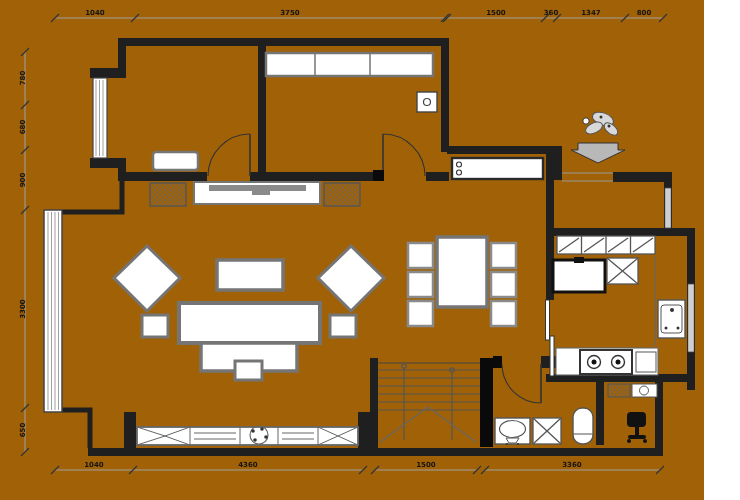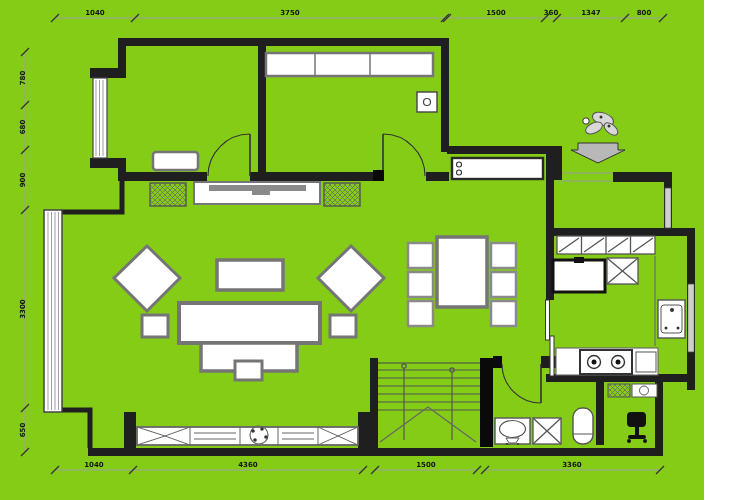--- a/index.html
+++ b/index.html
@@ -1,16 +1,16 @@
 <!DOCTYPE html>
 <html><head>
 <meta charset="utf-8">
 <style>
   html,body{margin:0;padding:0;background:#ffffff;}
-  .canvas{position:relative;width:704px;height:500px;background:#84cc16;overflow:hidden;
+  .canvas{position:relative;width:704px;height:500px;background:#a16207;overflow:hidden;
           font-family:"DejaVu Sans", sans-serif;}
   svg{display:block;}
   text.dim{font:700 7px "DejaVu Sans", sans-serif;fill:#141414;}
 </style>
 </head>
 <body>
 
 <div class="canvas">
 <svg width="740" height="500" viewBox="0 0 740 500">
   <defs>

